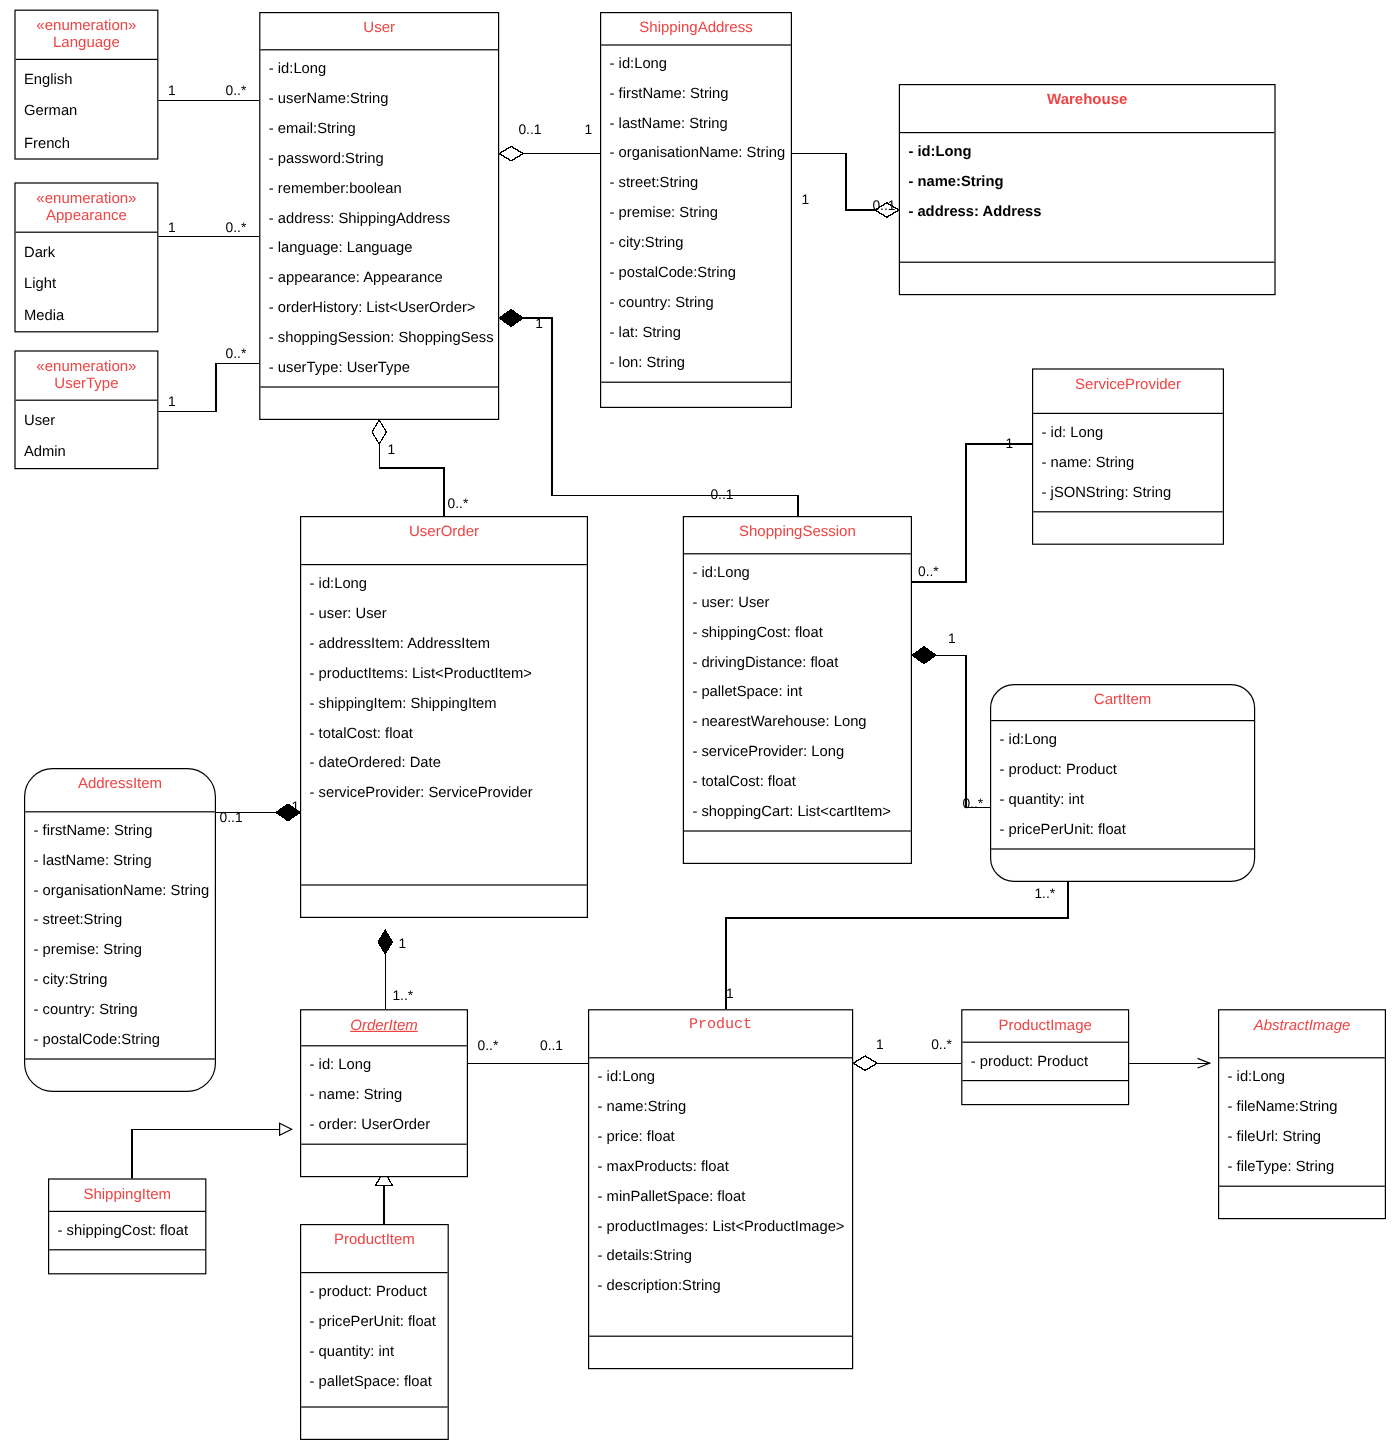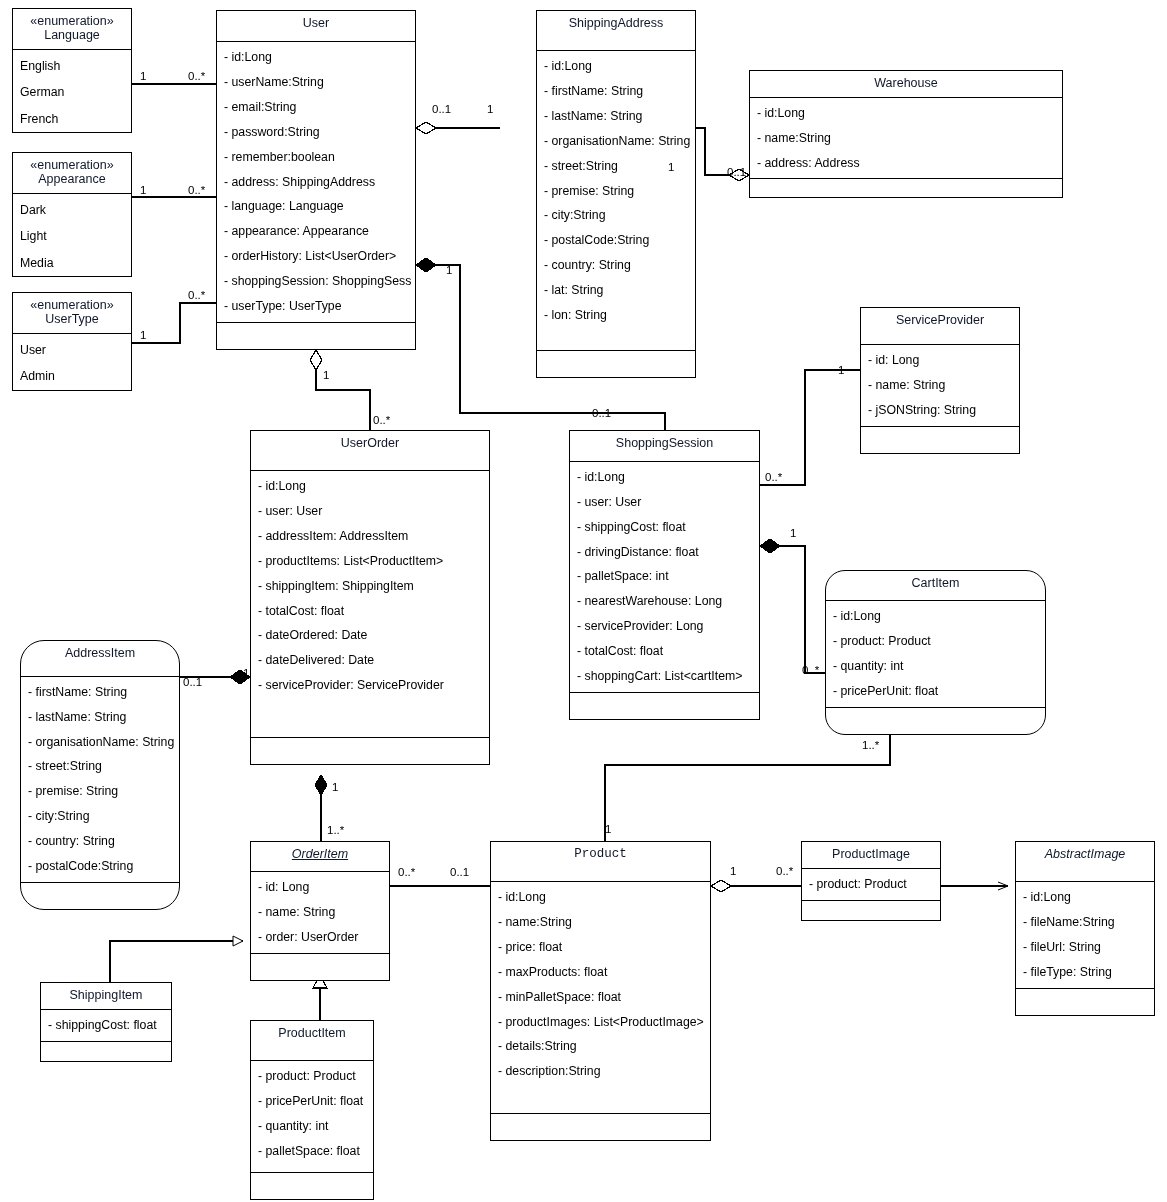--- a/index.html
+++ b/index.html
@@ -2,21 +2,21 @@
 <html><head>
 <meta charset="utf-8">
 <style>
   html,body{margin:0;padding:0;background:#ffffff;}
   body{font-family:"Liberation Sans","DejaVu Sans",sans-serif;}
   #canvas{position:relative;width:1167px;height:1202px;background:#fff;overflow:hidden;}
   svg#wires{position:absolute;left:0;top:0;width:1167px;height:1202px;pointer-events:none;}
 
   .uml-class{position:absolute;border:1px solid #000;background:#fff;box-sizing:border-box;
              display:flex;flex-direction:column;}
-  .uml-title{text-align:center;font-size:12.5px;color:#0f172a;padding:6px 4px 6px 4px;
+  .uml-title{text-align:center;font-size:12.5px;color:#ef4444;padding:6px 4px 6px 4px;
              border-bottom:1px solid #000;line-height:1.1;white-space:pre-line;}
   .uml-title.italic{font-style:italic;}
   .uml-attrs{flex:1 1 auto;border-bottom:1px solid #000;padding:3px 0 3px 0;}
   .uml-attrs.noborder{border-bottom:none;}
   .uml-attr{font-size:12.3px;color:#000;padding:6px 0 6px 7px;line-height:1.05;white-space:nowrap;overflow:hidden;}
   .uml-ops{min-height:26px;}
   .enum-lit{font-size:12.3px;color:#000;padding:7px 0 7px 7px;line-height:1.05;}
 
   .mult{position:absolute;font-size:11.5px;color:#000;line-height:1;white-space:nowrap;}
 </style>
@@ -118,38 +118,38 @@
           <div class="uml-attr">- remember:boolean</div>
           <div class="uml-attr">- address: ShippingAddress</div>
           <div class="uml-attr">- language: Language</div>
           <div class="uml-attr">- appearance: Appearance</div>
           <div class="uml-attr">- orderHistory: List&lt;UserOrder&gt;</div>
           <div class="uml-attr">- shoppingSession: ShoppingSess</div>
           <div class="uml-attr">- userType: UserType</div>
         </div>
         <div class="uml-ops"></div>
       </div>
-      <div class="uml-class" style="left: 500px; top: 10px; width: 160px; height: 368px; margin-left: 36px;">
+      <div class="uml-class" style="left: 500px; top: 10px; width: 160px; height: 330px;">
         <div class="uml-title" style="height: 27px;">ShippingAddress</div>
         <div class="uml-attrs">
           <div class="uml-attr">- id:Long</div>
           <div class="uml-attr">- firstName: String</div>
           <div class="uml-attr">- lastName: String</div>
           <div class="uml-attr">- organisationName: String</div>
           <div class="uml-attr">- street:String</div>
           <div class="uml-attr">- premise: String</div>
           <div class="uml-attr">- city:String</div>
           <div class="uml-attr">- postalCode:String</div>
           <div class="uml-attr">- country: String</div>
           <div class="uml-attr">- lat: String</div>
           <div class="uml-attr">- lon: String</div>
         </div>
         <div class="uml-ops"></div>
       </div>
-      <div class="uml-class" style="left: 749px; top: 70px; width: 314px; height: 128px;">
+      <div class="uml-class" style="left: 749px; top: 70px; width: 314px; height: 176px; font-weight: bold;">
         <div class="uml-title" style="height: 27px;">Warehouse</div>
         <div class="uml-attrs">
           <div class="uml-attr">- id:Long</div>
           <div class="uml-attr">- name:String</div>
           <div class="uml-attr">- address: Address</div>
         </div>
         <div class="uml-ops"></div>
       </div>
       <div class="uml-class" style="left: 860px; top: 307px; width: 160px; height: 147px;">
         <div class="uml-title" style="height: 27px;">ServiceProvider</div>
@@ -163,21 +163,20 @@
       <div class="uml-class" style="left: 250px; top: 430px; width: 240px; height: 335px;">
         <div class="uml-title" style="height: 27px;">UserOrder</div>
         <div class="uml-attrs">
           <div class="uml-attr">- id:Long</div>
           <div class="uml-attr">- user: User</div>
           <div class="uml-attr">- addressItem: AddressItem</div>
           <div class="uml-attr">- productItems: List&lt;ProductItem&gt;</div>
           <div class="uml-attr">- shippingItem: ShippingItem</div>
           <div class="uml-attr">- totalCost: float</div>
           <div class="uml-attr">- dateOrdered: Date</div>
-          <div class="uml-attr">- dateDelivered: Date</div>
           <div class="uml-attr">- serviceProvider: ServiceProvider</div>
         </div>
         <div class="uml-ops"></div>
       </div>
       <div class="uml-class" style="left: 569px; top: 430px; width: 191px; height: 290px;">
         <div class="uml-title" style="height: 27px; text-align: center;">ShoppingSession</div>
         <div class="uml-attrs">
           <div class="uml-attr">- id:Long</div>
           <div class="uml-attr">- user: User</div>
           <div class="uml-attr">- shippingCost: float</div>

